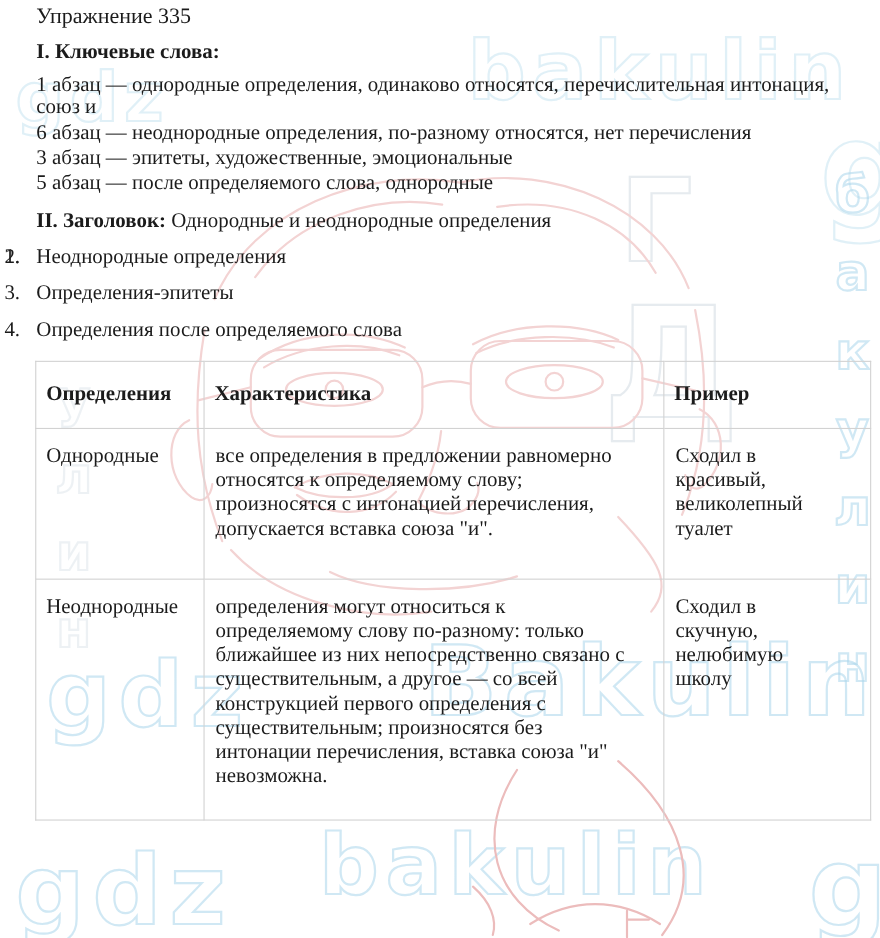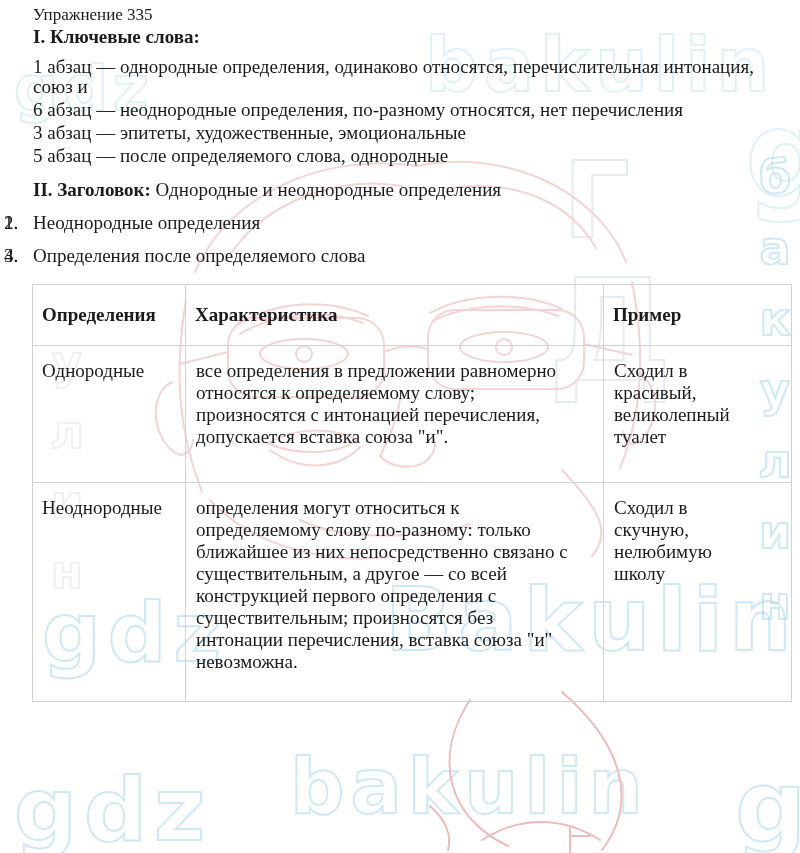--- a/index.html
+++ b/index.html
@@ -12,23 +12,23 @@
   .wm{
     position:absolute;font-family:"DejaVu Sans","Liberation Sans",sans-serif;
     font-weight:bold;color:transparent;white-space:nowrap;
   }
   .wm-blue{-webkit-text-stroke:2px rgba(170,214,235,0.55);}
   .wm-blue-soft{-webkit-text-stroke:2px rgba(186,222,238,0.45);}
   .wm-gray{-webkit-text-stroke:2px rgba(205,216,224,0.50);}
   .wm-vert{writing-mode:vertical-rl;text-orientation:upright;}
   
   #content{position:relative;z-index:1;padding:4px 5px 0 33px;}
-  .title{font-size:17px;line-height:22px;}
+  .title{font-size:20px;line-height:22px;}
   .h{font-size:19px;line-height:22px;font-weight:bold;}
-  .h-keywords{}
+  .h-keywords{margin-top:11px;}
   .paras{margin-top:9px;}
   .para{margin:0 0 3px 0;font-size:19px;line-height:20px;}
   .h2row{margin-top:13px;font-size:19px;line-height:22px;}
   .h2row .h{display:inline;}
   .h-plan{margin-top:10px;}
   .plan{margin-top:11px;}
   .plan-item{position:relative;margin:0 0 11px 0;font-size:19px;line-height:22px;}
   .plan-num{position:absolute;left:-29px;top:0;}
   .h-table{margin-top:10px;}
   
@@ -140,20 +140,21 @@
     <div class="plan">
       <div class="plan-item">
         <span class="plan-num">1.</span>
       </div>
       <div class="plan-item">
         <span class="plan-num">2.</span>
         <span>Неоднородные определения</span>
       </div>
       <div class="plan-item">
         <span class="plan-num">3.</span>
+        <span>Определения-эпитеты</span>
       </div>
       <div class="plan-item">
         <span class="plan-num">4.</span>
         <span>Определения после определяемого слова</span>
       </div>
     </div>
 
 
     <table>
       <colgroup>

